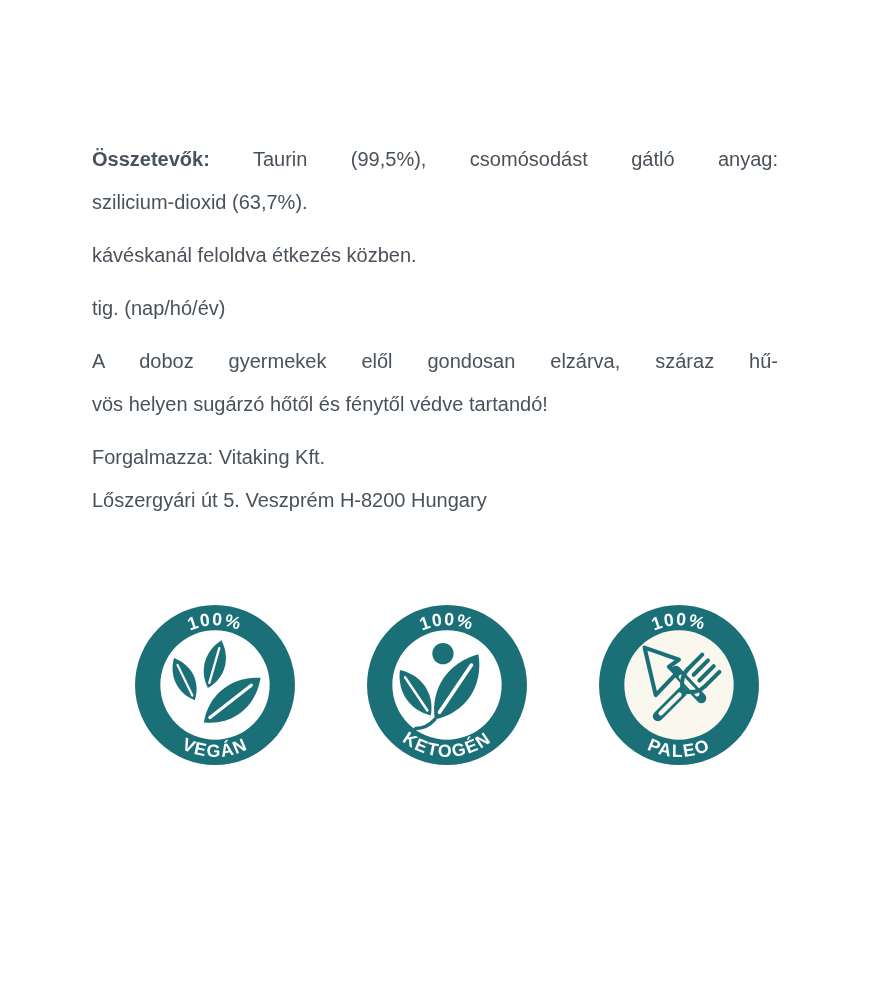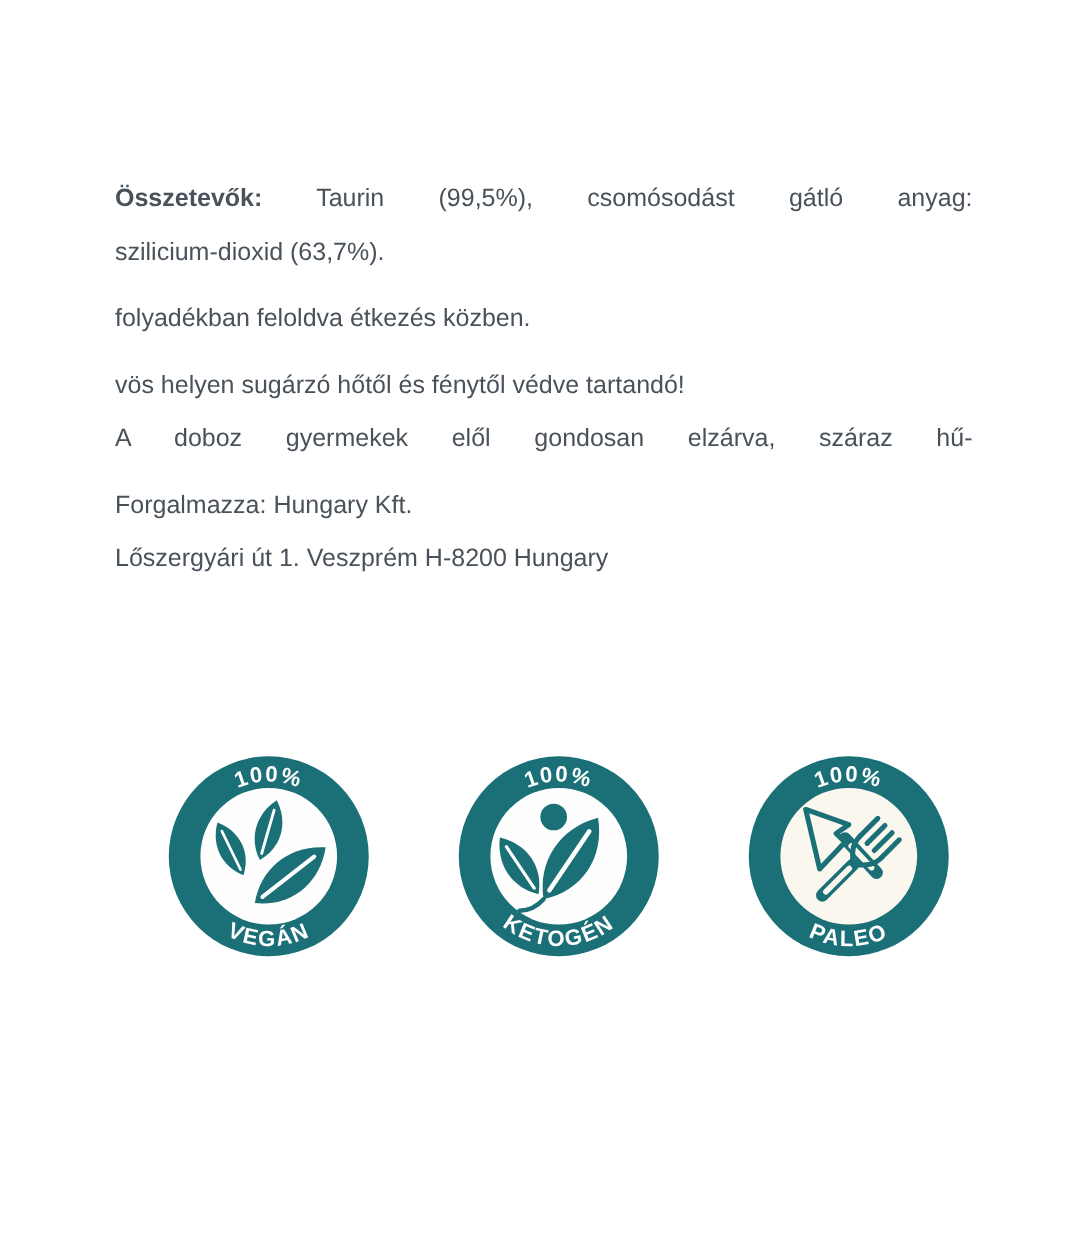--- a/index.html
+++ b/index.html
@@ -75,34 +75,35 @@
 <div class="page">
 
   <div class="label-text">
 
     <div class="para">
       <div class="line justify"><span class="bold">Összetevők:</span><span> Taurin (99,5%), csomósodást gátló anyag:</span></div>
       <div class="line">szilicium-dioxid (63,7%).</div>
     </div>
 
     <div class="para">
-      <div class="line">folyadékban feloldva étkezés közben.</div>
+      <div class="line">kávéskanál feloldva étkezés közben.</div>
     </div>
 
     <div class="para">
+      <div class="line">tig. (nap/hó/év)</div>
     </div>
 
     <div class="para">
+      <div class="line justify">A doboz gyermekek elől gondosan elzárva, száraz hű-</div>
       <div class="line">vös helyen sugárzó hőtől és fénytől védve tartandó!</div>
-      <div class="line justify">A doboz gyermekek elől gondosan elzárva, száraz hű-</div>
     </div>
 
     <div class="para">
-      <div class="line">Forgalmazza: Hungary Kft.</div>
-      <div class="line">Lőszergyári út 1. Veszprém H-8200 Hungary</div>
+      <div class="line">Forgalmazza: Vitaking Kft.</div>
+      <div class="line">Lőszergyári út 5. Veszprém H-8200 Hungary</div>
     </div>
 
   </div>
 
   <div class="badges-row">
 
     <div class="badge badge-vegan">
       <svg viewBox="0 0 160 160" width="162" height="162">
         <circle class="ring" cx="80" cy="80" r="79"></circle>
         <circle class="inner" cx="80" cy="80" r="54"></circle>

